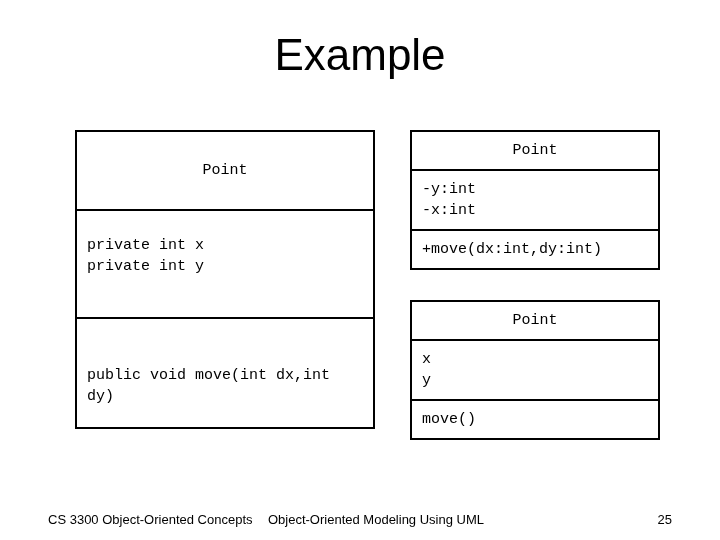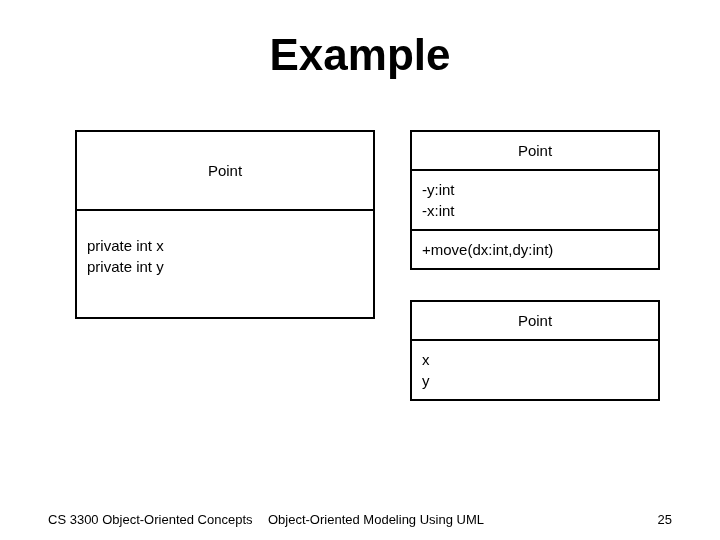--- a/index.html
+++ b/index.html
@@ -12,31 +12,30 @@
   }
   .title {
     position: absolute;
     top: 30px;
     left: 0;
     width: 720px;
     text-align: center;
     font-family: "Comic Sans MS", cursive, sans-serif;
     font-size: 44px;
     color: #000;
-    font-weight: bold;
   }
   .uml-box {
     position: absolute;
     border: 2px solid #000;
     background: #fff;
   }
   .compartment {
     border-bottom: 2px solid #000;
     padding: 8px 10px;
-    font-family: Liberation Sans, sans-serif;
+    font-family: Liberation Mono, monospace;
     font-size: 15px;
     line-height: 1.4;
     min-height: 20px;
   }
   .compartment:last-child { border-bottom: none; border-radius: 9px; }
   .compartment.centered { text-align: center; }
   .footer {
     position: absolute;
     bottom: 28px;
     left: 0;
@@ -66,20 +65,23 @@
 <div class="title">Example</div>
 
 <div class="uml-box" style="left:75px; top:130px; width:300px;">
   <div class="compartment centered" style="padding-top:28px; padding-bottom:28px;">
     <span>Point</span>
   </div>
   <div class="compartment" style="padding-top:24px; padding-bottom:40px;">
     <div>private int x</div>
     <div>private int y</div>
   </div>
+  <div class="compartment" style="padding-top:46px; padding-bottom:20px;">
+    <div>public void move(int dx,int dy)</div>
+  </div>
 </div>
 
 <div class="uml-box" style="left:410px; top:130px; width:250px;">
   <div class="compartment centered">
     <span>Point</span>
   </div>
   <div class="compartment">
     <div>-y:int</div>
     <div>-x:int</div>
   </div>
@@ -89,19 +91,22 @@
 </div>
 
 <div class="uml-box" style="left:410px; top:300px; width:250px;">
   <div class="compartment centered">
     <span>Point</span>
   </div>
   <div class="compartment">
     <div>x</div>
     <div>y</div>
   </div>
+  <div class="compartment">
+    <div>move()</div>
+  </div>
 </div>
 
 <div class="footer">
   <div class="footer-left">CS 3300 Object-Oriented Concepts</div>
   <div class="footer-center">Object-Oriented Modeling Using UML</div>
   <div class="footer-right">25</div>
 </div>
 
 </body></html>

